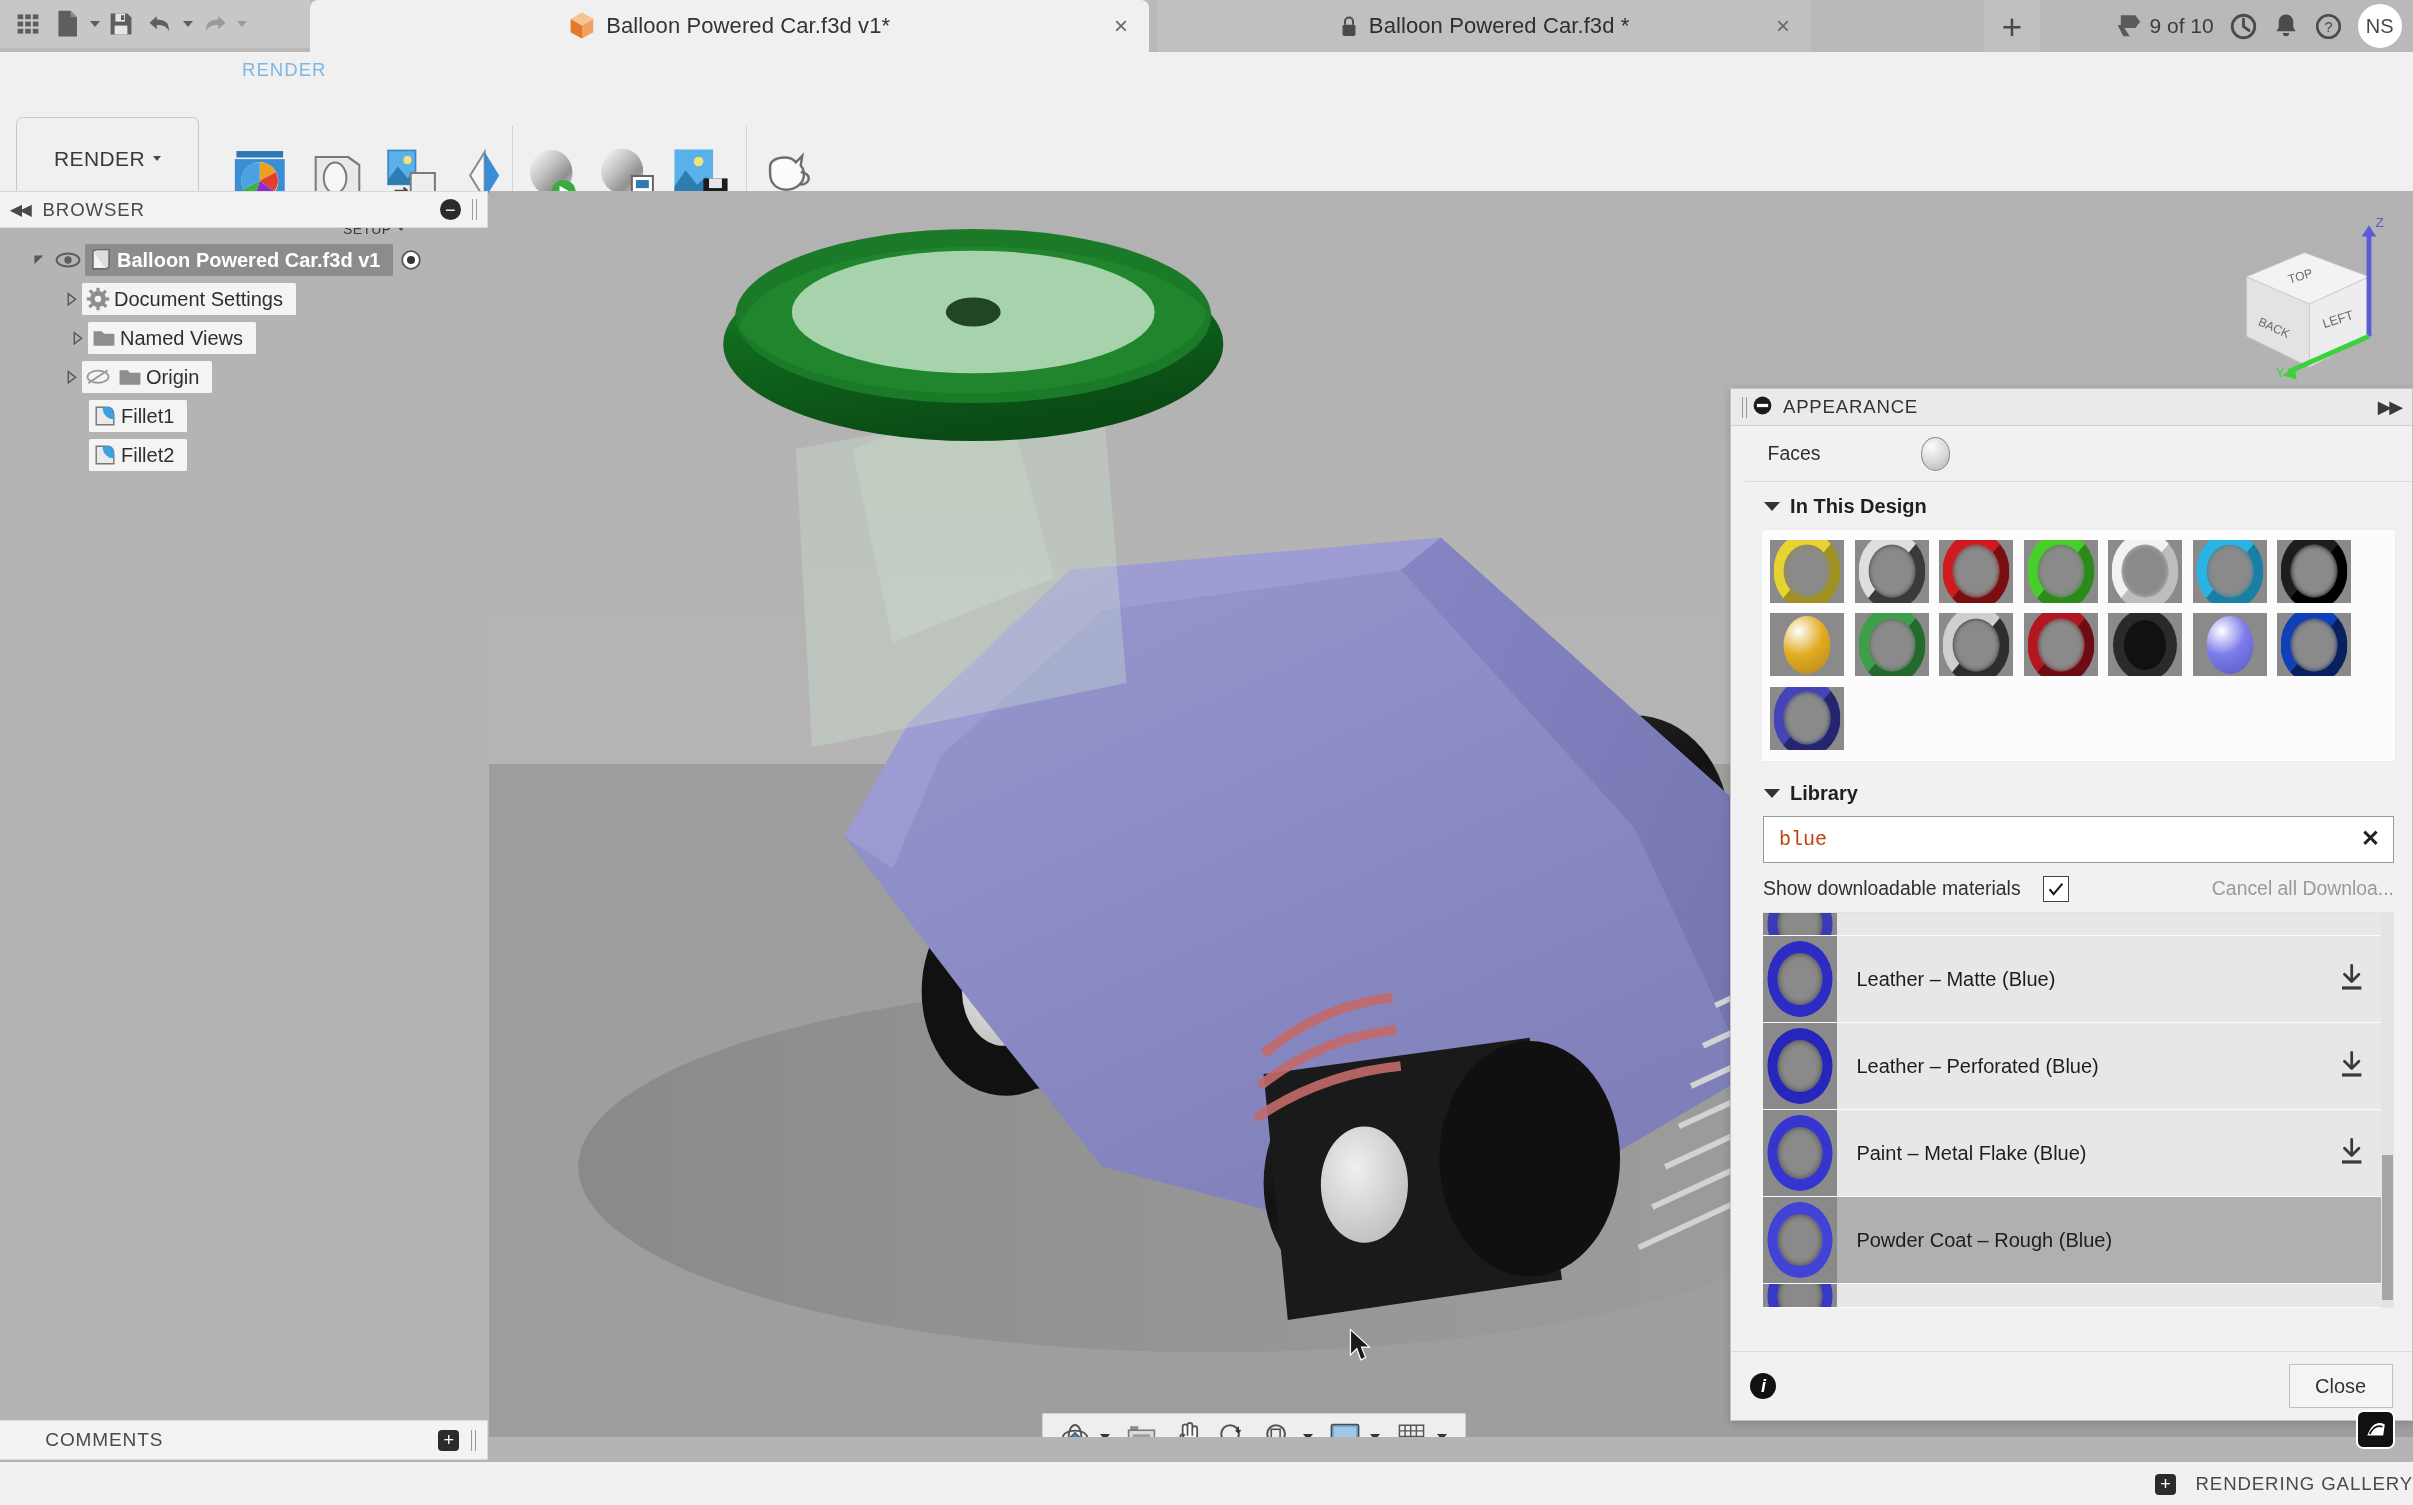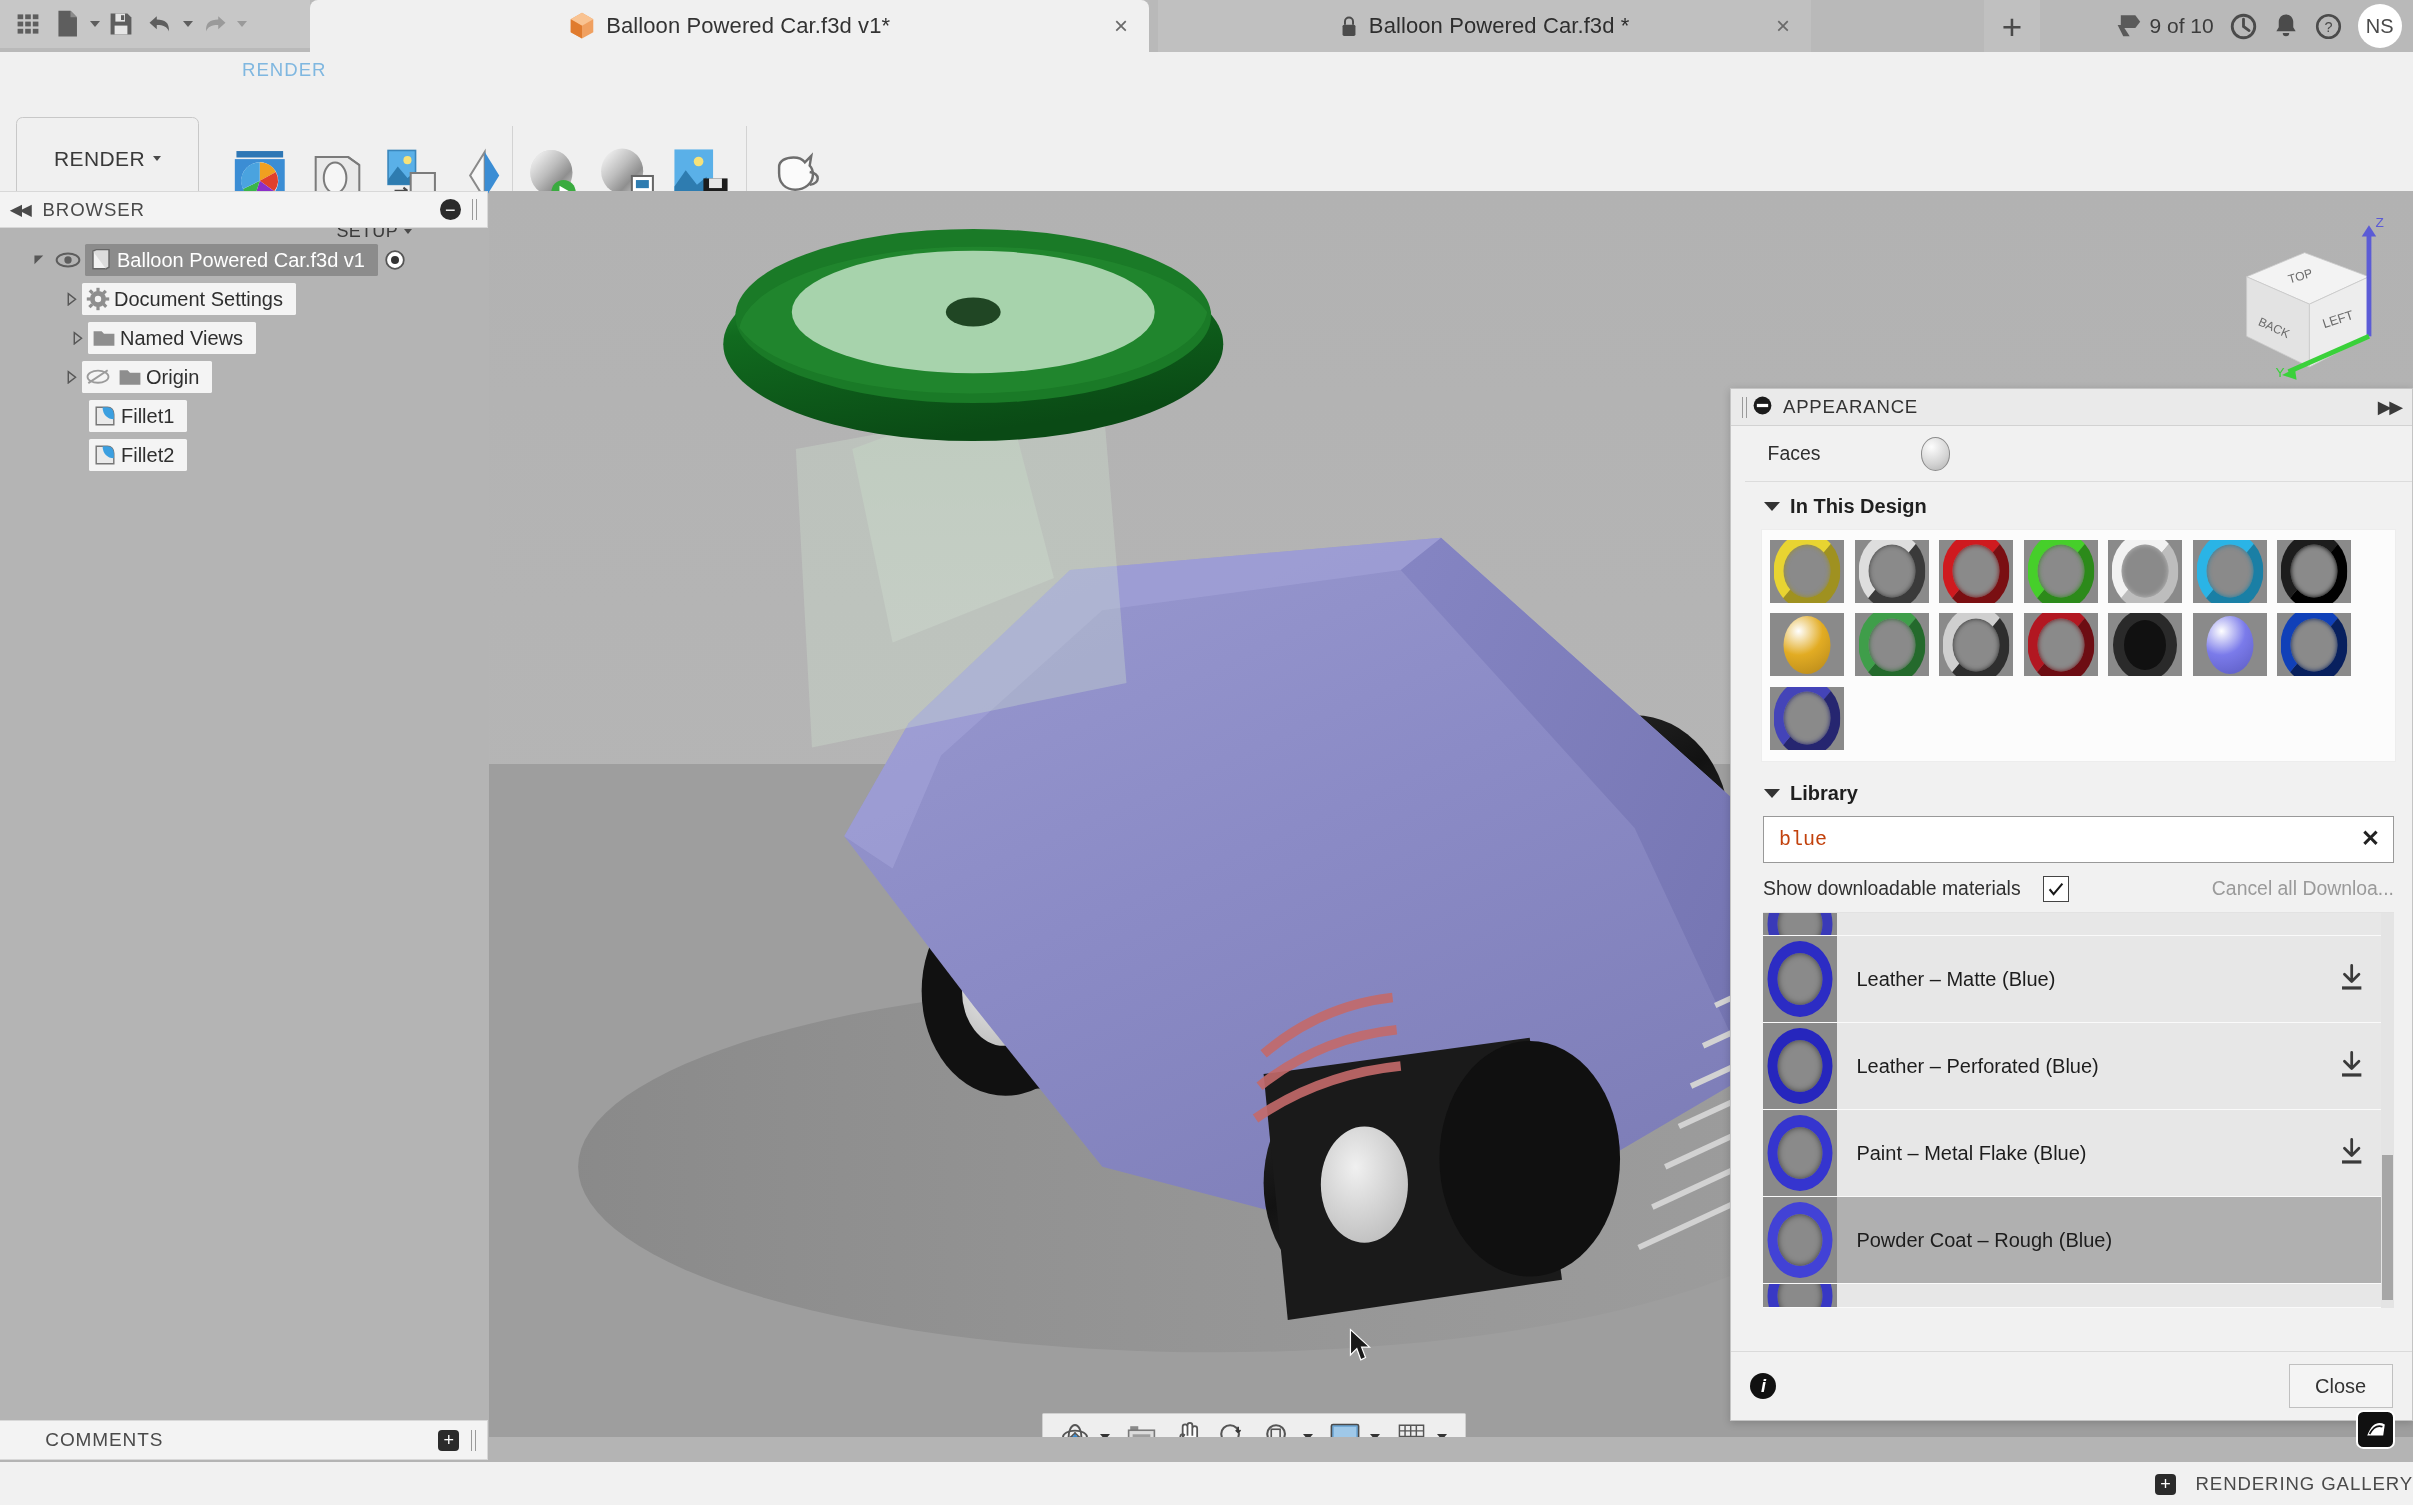--- a/index.html
+++ b/index.html
@@ -46,39 +46,39 @@
           border-radius:6.5px;background:#f0f0f0;display:flex;align-items:center;justify-content:center;
           gap:8px;cursor:pointer;}
   .ws-label{font-size:21px;color:#3a3a3a;letter-spacing:0.4px;}
   .caret-sm{width:0;height:0;border-left:4.8px solid transparent;border-right:4.8px solid transparent;
             border-top:5.6px solid #4a4a4a;}
   .rgroup{position:absolute;top:52px;height:139px;display:flex;flex-direction:column;align-items:center;
           justify-content:flex-start;}
   .ricons{display:flex;align-items:flex-end;gap:0px;}
   .ritem{width:74px;height:81px;display:flex;align-items:center;justify-content:center;cursor:pointer;
          position:relative;}
-  .rglabel{font-size:18px;color:#3b3b3b;letter-spacing:0.3px;display:flex;align-items:center;gap:5.6px;
+  .rglabel{font-size:14px;color:#3b3b3b;letter-spacing:0.3px;display:flex;align-items:center;gap:5.6px;
            margin-top:1.6px;white-space:nowrap;}
   .rtab{position:absolute;font-size:18.6px;color:#7fb7e0;letter-spacing:1px;}
   .vline{position:absolute;top:74px;width:0.8px;height:77px;background:#d3d3d3;}
 
   
   .browser{position:absolute;left:0;top:191px;width:488px;}
   .panel-head{height:37px;background:#f3f3f3;border:0.8px solid #d8d8d8;border-left:none;
               display:flex;align-items:center;padding:0 9.7px;box-sizing:border-box;}
   .panel-head-title{font-size:18.6px;color:#4a4a4a;letter-spacing:0.9px;margin-left:13px;}
   .dbl-left{color:#4a4a4a;font-size:16px;cursor:pointer;letter-spacing:-2.4px;}
   .tree{padding-top:14.5px;}
   .trow{display:flex;align-items:center;height:35px;margin-bottom:4px;position:relative;cursor:pointer;}
   .twist{width:21px;display:flex;align-items:center;justify-content:center;color:#575757;cursor:pointer;}
   .tpill{display:inline-flex;align-items:center;background:#f4f4f4;height:32px;border-radius:1.6px;
          padding-right:13px;}
   .tpill.sel{background:#8c8c8c;}
   .tlabel{font-size:20px;color:#2f2f2f;white-space:nowrap;}
-  .tpill.sel .tlabel{color:#fff;font-weight:normal;}
+  .tpill.sel .tlabel{color:#fff;font-weight:bold;}
   .ticon{width:32px;height:32px;display:flex;align-items:center;justify-content:center;flex:none;}
   .eye{width:35px;height:32px;display:flex;align-items:center;justify-content:center;flex:none;cursor:pointer;}
 
   
   .canvas{position:absolute;left:489px;top:191px;width:1925px;height:1246px;
           background:linear-gradient(#b2b2b2,#b8b8b8);overflow:hidden;}
   .floor{position:absolute;left:0;top:46%;width:100%;height:54%;background:#9e9e9e;}
   .viewcube{position:absolute;right:14.5px;top:22.6px;width:186px;height:169px;}
 
   

